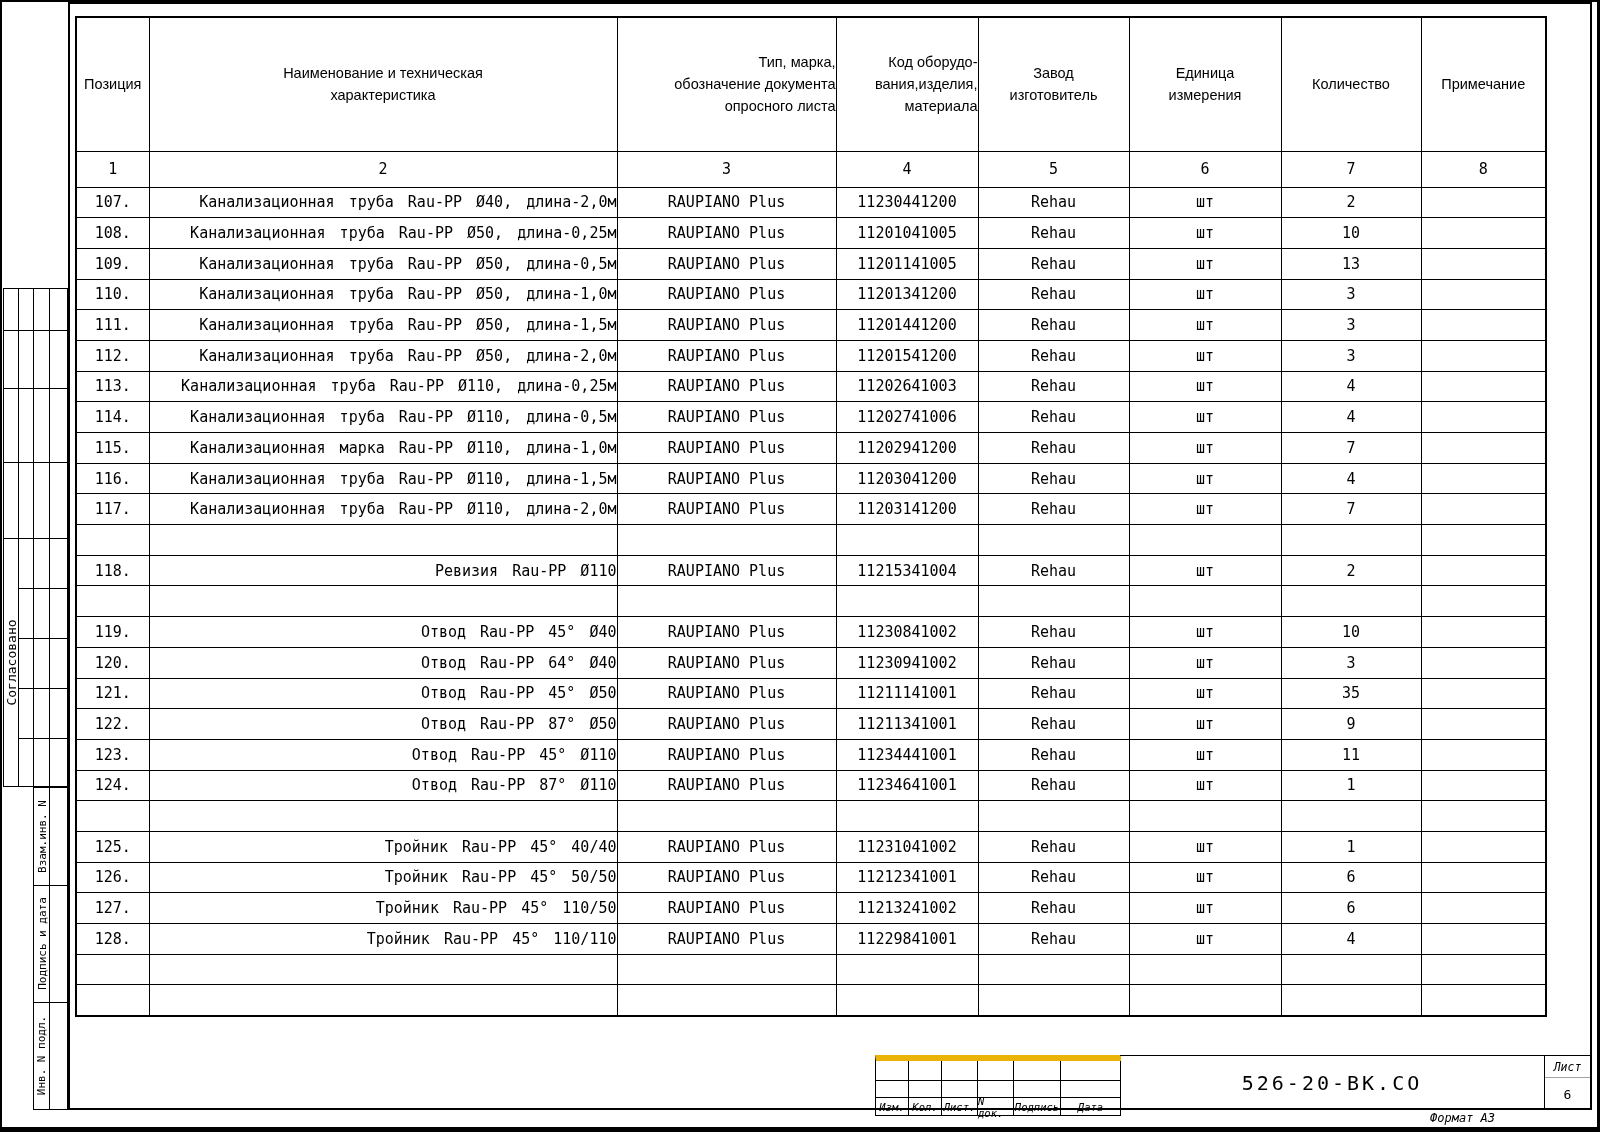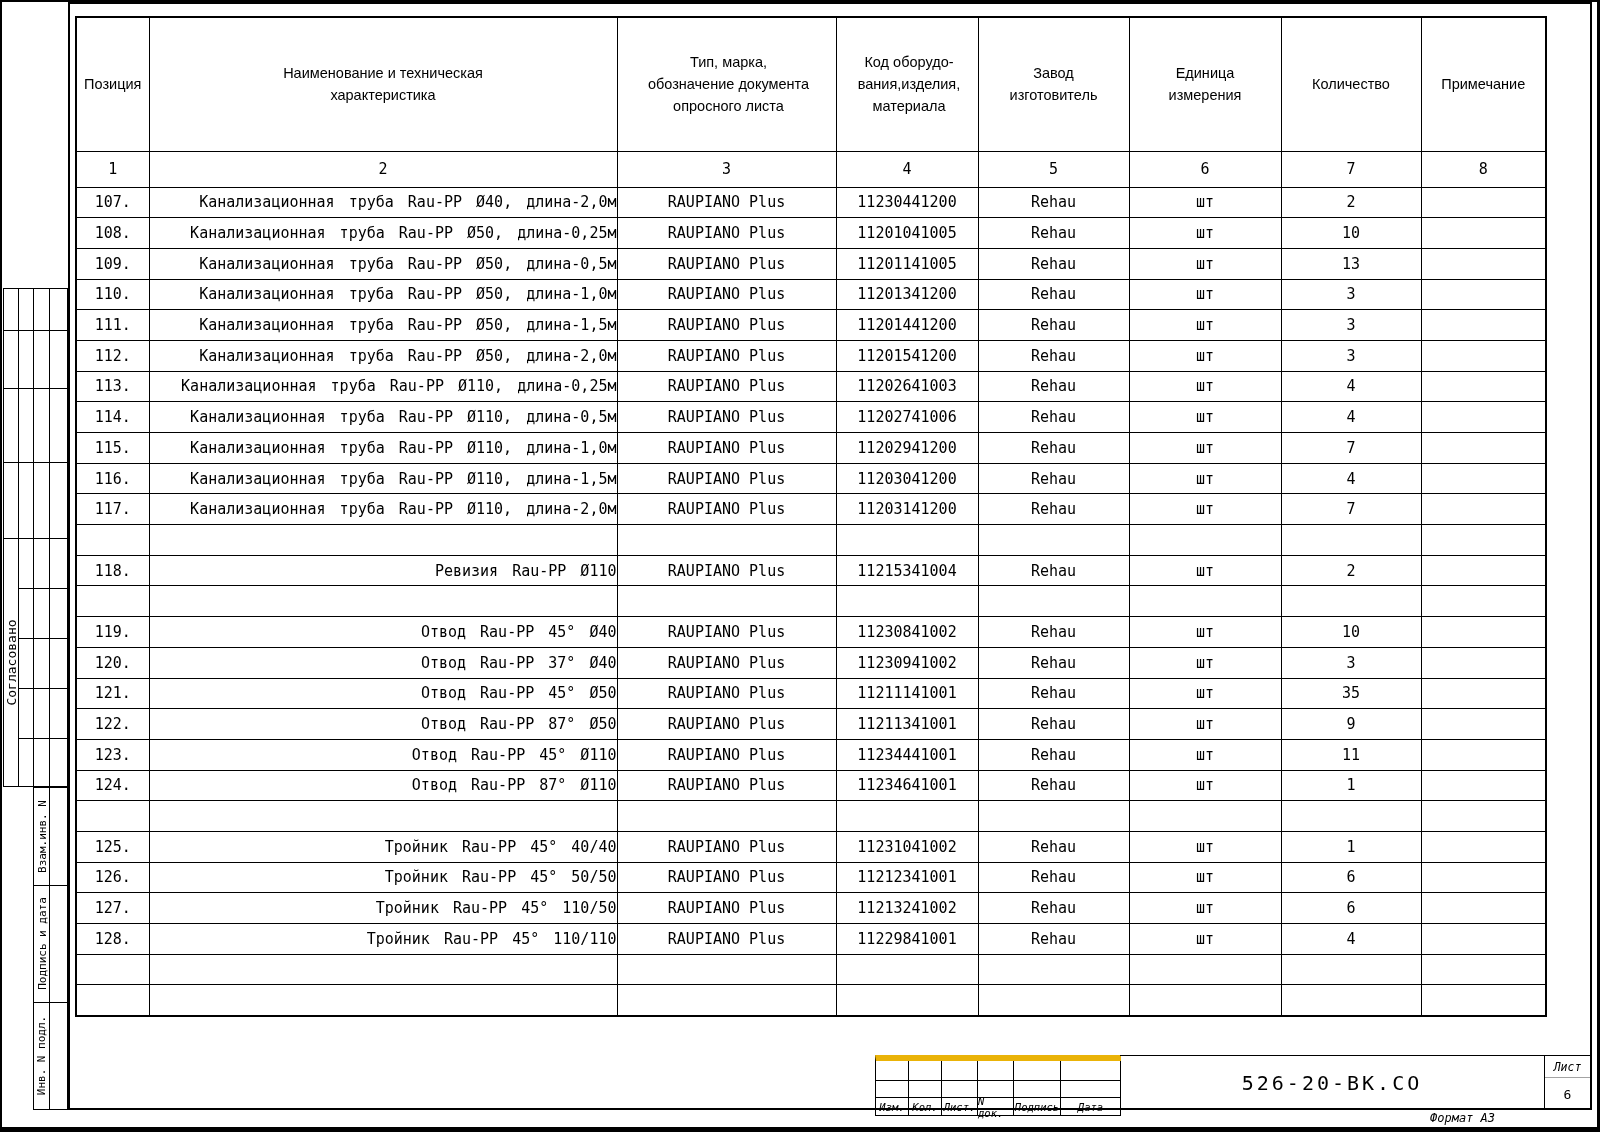--- a/index.html
+++ b/index.html
@@ -30,21 +30,21 @@
   .spec-table th, .spec-table td {
     border:1px solid #000; padding:0; overflow:hidden;
     font-weight:normal; box-sizing:border-box;
   }
   .spec-table thead tr.hdr { height:134px; }
   .spec-table thead tr.hdr th {
     font-family:"Liberation Sans", sans-serif;
     font-size:14.5px; line-height:1.55;
     white-space:pre-line; text-align:center; vertical-align:middle;
   }
-  .spec-table thead tr.hdr th.h-left { text-align:center; padding-left:4px; }
+  .spec-table thead tr.hdr th.h-left { text-align:right; padding-left:4px; }
   .spec-table thead tr.nums { height:36px; }
   .spec-table thead tr.nums th {
     font-family:"DejaVu Sans Mono", monospace; font-size:15px;
     text-align:center; vertical-align:middle;
   }
   .spec-table tbody tr { height:30.7px; }
   .spec-table tbody td {
     font-family:"DejaVu Sans Mono", monospace; font-size:15px;
     text-align:center; vertical-align:middle; white-space:nowrap;
   }
@@ -239,21 +239,21 @@
           <td class="c1">Канализационная труба Rau-PP Ø110, длина-0,5м</td>
           <td class="c2">RAUPIANO Plus</td>
           <td class="c3">11202741006</td>
           <td class="c4">Rehau</td>
           <td class="c5">шт</td>
           <td class="c6">4</td>
           <td class="c7"></td>
         </tr>
         <tr>
           <td class="c0">115.</td>
-          <td class="c1">Канализационная труба Rau-PP Ø110, длина-1,0м</td>
+          <td class="c1">Канализационная марка Rau-PP Ø110, длина-1,0м</td>
           <td class="c2">RAUPIANO Plus</td>
           <td class="c3">11202941200</td>
           <td class="c4">Rehau</td>
           <td class="c5">шт</td>
           <td class="c6">7</td>
           <td class="c7"></td>
         </tr>
         <tr>
           <td class="c0">116.</td>
           <td class="c1">Канализационная труба Rau-PP Ø110, длина-1,5м</td>
@@ -309,21 +309,21 @@
           <td class="c1">Отвод Rau-PP 45° Ø40</td>
           <td class="c2">RAUPIANO Plus</td>
           <td class="c3">11230841002</td>
           <td class="c4">Rehau</td>
           <td class="c5">шт</td>
           <td class="c6">10</td>
           <td class="c7"></td>
         </tr>
         <tr>
           <td class="c0">120.</td>
-          <td class="c1">Отвод Rau-PP 37° Ø40</td>
+          <td class="c1">Отвод Rau-PP 64° Ø40</td>
           <td class="c2">RAUPIANO Plus</td>
           <td class="c3">11230941002</td>
           <td class="c4">Rehau</td>
           <td class="c5">шт</td>
           <td class="c6">3</td>
           <td class="c7"></td>
         </tr>
         <tr>
           <td class="c0">121.</td>
           <td class="c1">Отвод Rau-PP 45° Ø50</td>

